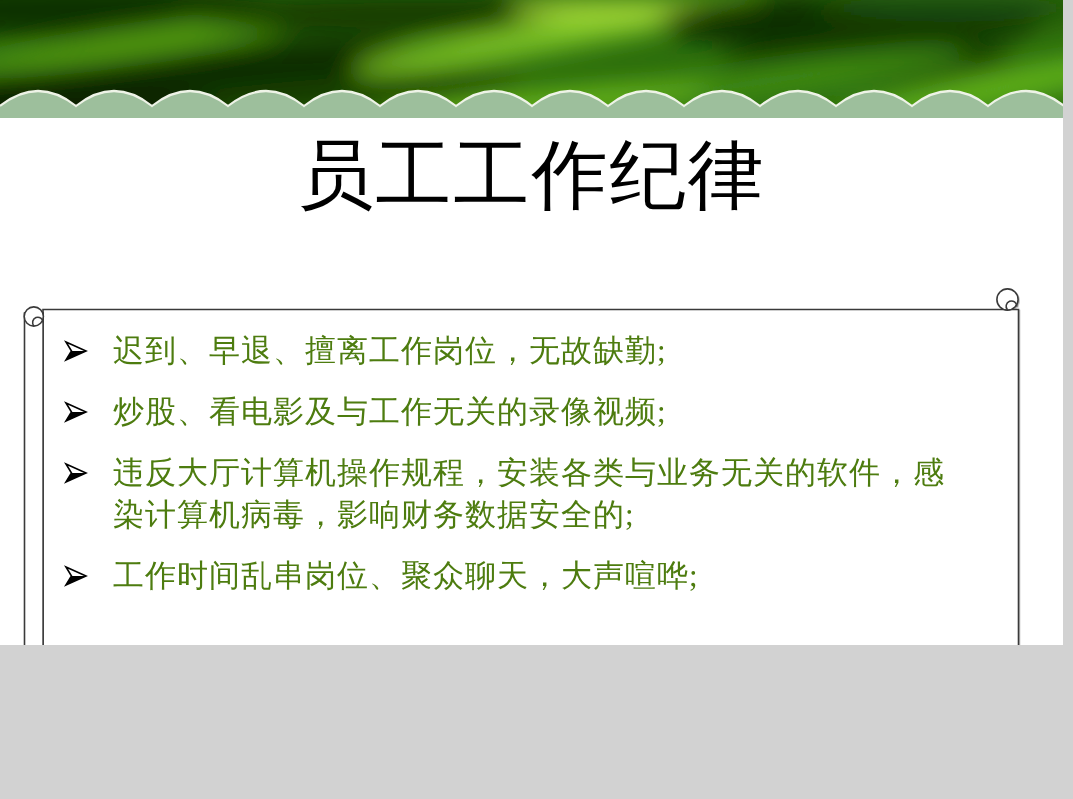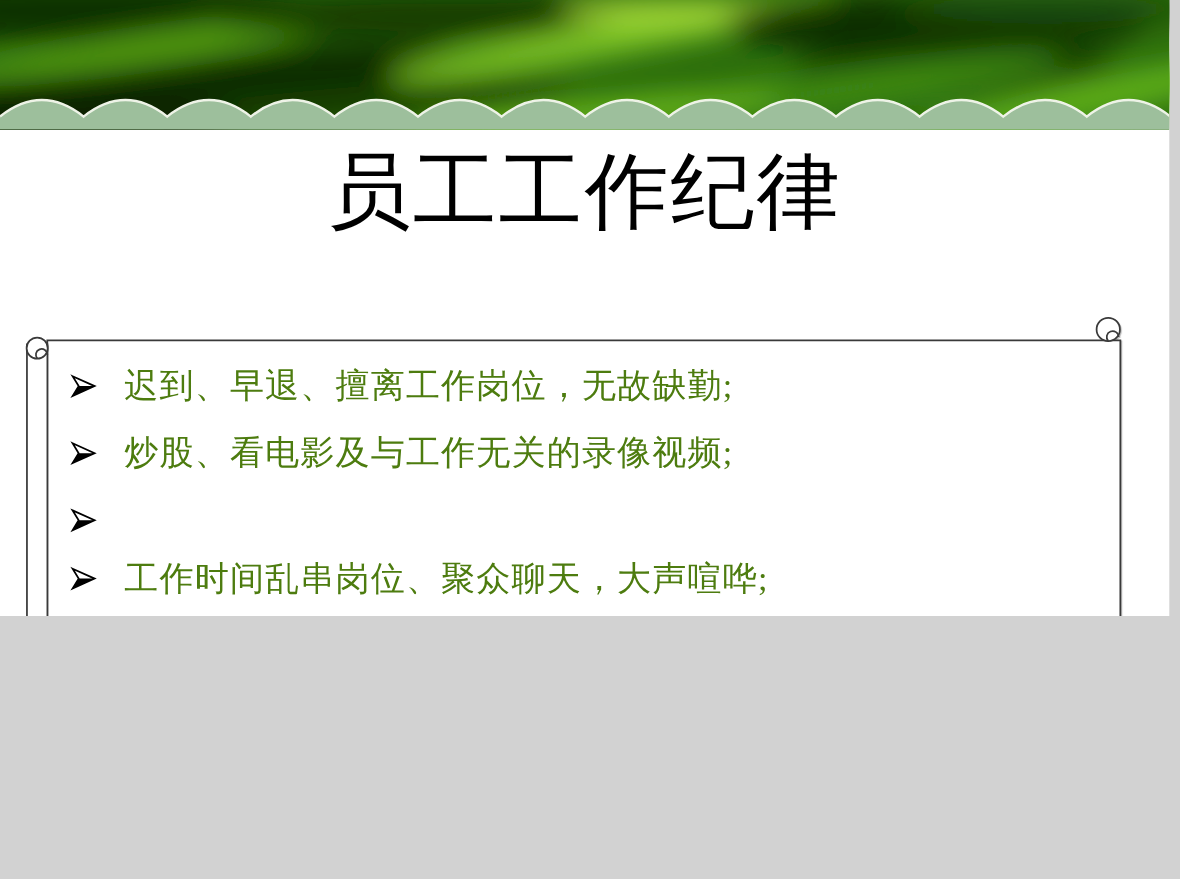--- a/index.html
+++ b/index.html
@@ -8,21 +8,21 @@
     width: 1073px;
     height: 799px;
     background: #d2d2d2;
     font-family: "Liberation Serif", "DejaVu Serif", serif;
     overflow: hidden;
   }
   .slide {
     position: absolute;
     left: 0; top: 0;
     width: 1063px;
-    height: 560px;
+    height: 645px;
     background: #ffffff;
     overflow: hidden;
     text-decoration: underline;
   }
   
   .banner {
     position: absolute;
     left: 0; top: 0;
     width: 1063px;
     height: 118px;
@@ -161,20 +161,24 @@
       </div>
     </div>
 
     <div class="bullet">
       <span class="glyph">
         <svg width="26" height="26" viewBox="0 0 26 26">
           <path d="M3 4 L23 13 L3 22 L8.5 13 Z" fill="#ffffff" stroke="#000000" stroke-width="1.6"></path>
           <path d="M23 13 L3 22 L8.5 13 Z" fill="#000000"></path>
         </svg>
       </span>
+      <div class="btext">
+        <div>违反大厅计算机操作规程，安装各类与业务无关的软件，感</div>
+        <div>染计算机病毒，影响财务数据安全的;</div>
+      </div>
     </div>
 
     <div class="bullet">
       <span class="glyph">
         <svg width="26" height="26" viewBox="0 0 26 26">
           <path d="M3 4 L23 13 L3 22 L8.5 13 Z" fill="#ffffff" stroke="#000000" stroke-width="1.6"></path>
           <path d="M23 13 L3 22 L8.5 13 Z" fill="#000000"></path>
         </svg>
       </span>
       <div class="btext">

